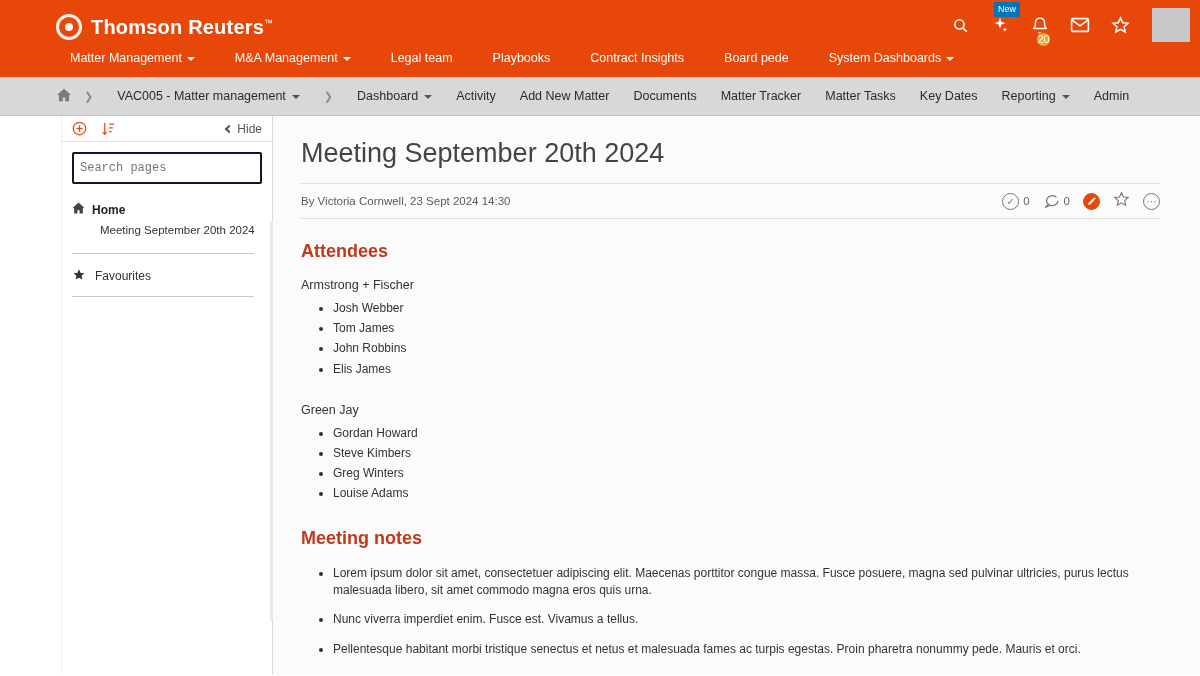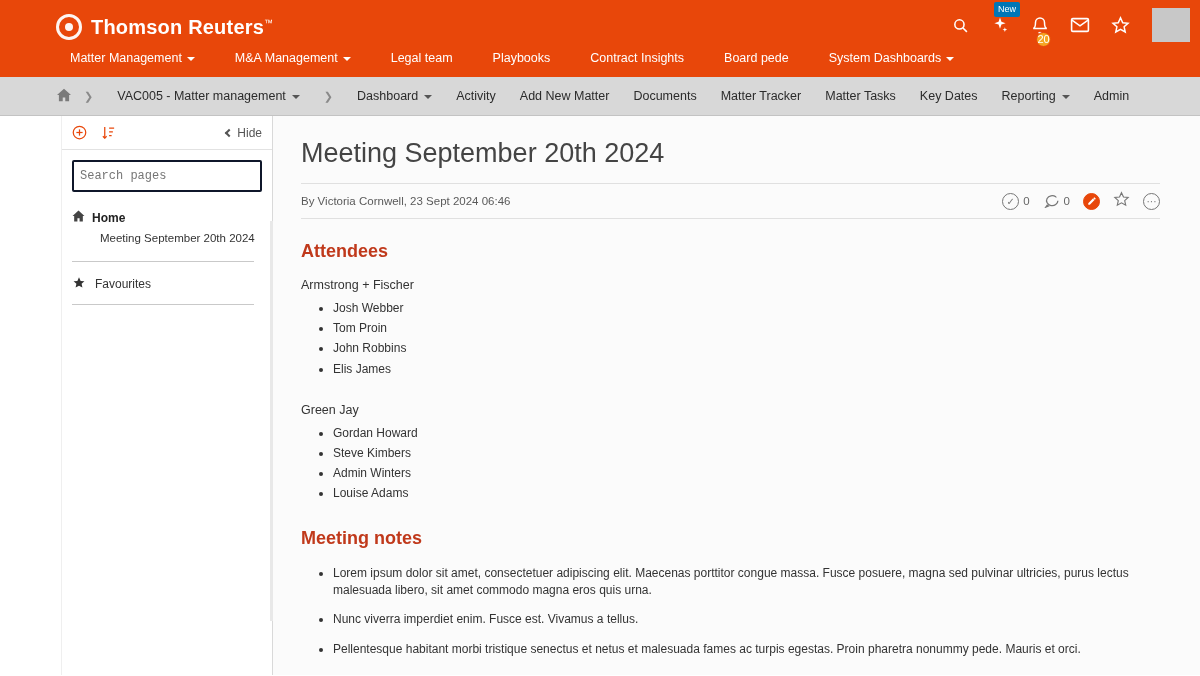--- a/index.html
+++ b/index.html
@@ -171,21 +171,21 @@
 
   
   .sidebar {
     width: 211px;
     background: #fff;
     border-right: 1px solid #d9d9d9;
     position: relative;
   }
   .sidebar-top {
     display: flex;
-    height: 34px;
+    height: 26px;
     padding: 0 10px;
     border-bottom: 1px solid #e2e2e2;
     gap: 14px;
   }
   .side-ico { color: #e8470a; cursor: pointer; display:flex; align-items:center;}
   .hide-btn {
     margin-left: auto;
     color: #555;
     font-size: 12px;
     cursor: pointer;
@@ -467,21 +467,21 @@
       </div>
       <div class="tree-divider" style="margin-top:0"></div>
     </div>
     <div class="split-handle"></div>
   </div>
 
   <div class="main">
     <h1 class="page-title">Meeting September 20th 2024</h1>
 
     <div class="byline-row">
-      <div class="byline">By Victoria Cornwell, 23 Sept 2024 06:46</div>
+      <div class="byline">By Victoria Cornwell, 23 Sept 2024 14:30</div>
       <div class="byline-actions">
         <span class="act">
           <span class="circ">✓</span>
           <span>0</span>
         </span>
         <span class="act">
           <span>
             <svg width="17" height="16" viewBox="0 0 24 22" fill="none" stroke="#777" stroke-width="1.8">
                 <path d="M21 12a8 7 0 11-3-5.5V6"></path>
                 <path d="M6.5 17.5L4 21l5-2"></path>
@@ -501,30 +501,30 @@
         </span>
         <span class="circ">···</span>
       </div>
     </div>
 
     <h2 class="section">Attendees</h2>
 
     <p class="group-label">Armstrong + Fischer</p>
     <ul class="bullets">
       <li>Josh Webber</li>
-      <li>Tom Proin</li>
+      <li>Tom James</li>
       <li>John Robbins</li>
       <li>Elis James</li>
     </ul>
 
     <p class="group-label">Green Jay</p>
     <ul class="bullets">
       <li>Gordan Howard</li>
       <li>Steve Kimbers</li>
-      <li>Admin Winters</li>
+      <li>Greg Winters</li>
       <li>Louise Adams</li>
     </ul>
 
     <h2 class="section mt-section">Meeting notes</h2>
     <ul class="notes">
       <li>Lorem ipsum dolor sit amet, consectetuer adipiscing elit. Maecenas porttitor congue massa. Fusce posuere, magna sed pulvinar ultricies, purus lectus malesuada libero, sit amet commodo magna eros quis urna.</li>
       <li>Nunc viverra imperdiet enim. Fusce est. Vivamus a tellus.</li>
       <li>Pellentesque habitant morbi tristique senectus et netus et malesuada fames ac turpis egestas. Proin pharetra nonummy pede. Mauris et orci.</li>
     </ul>
   </div>

